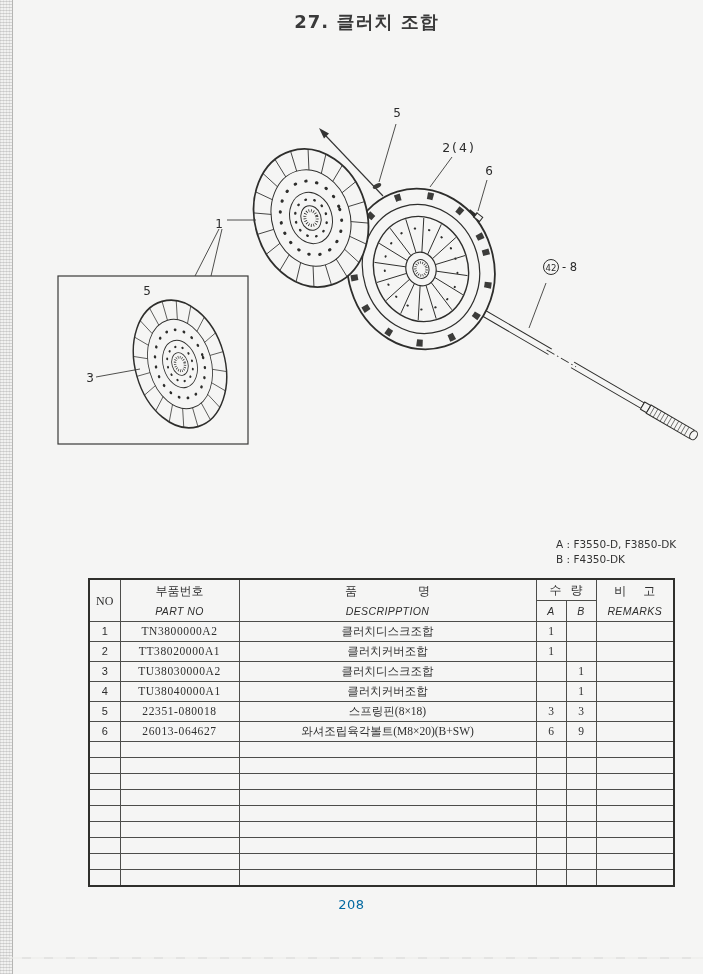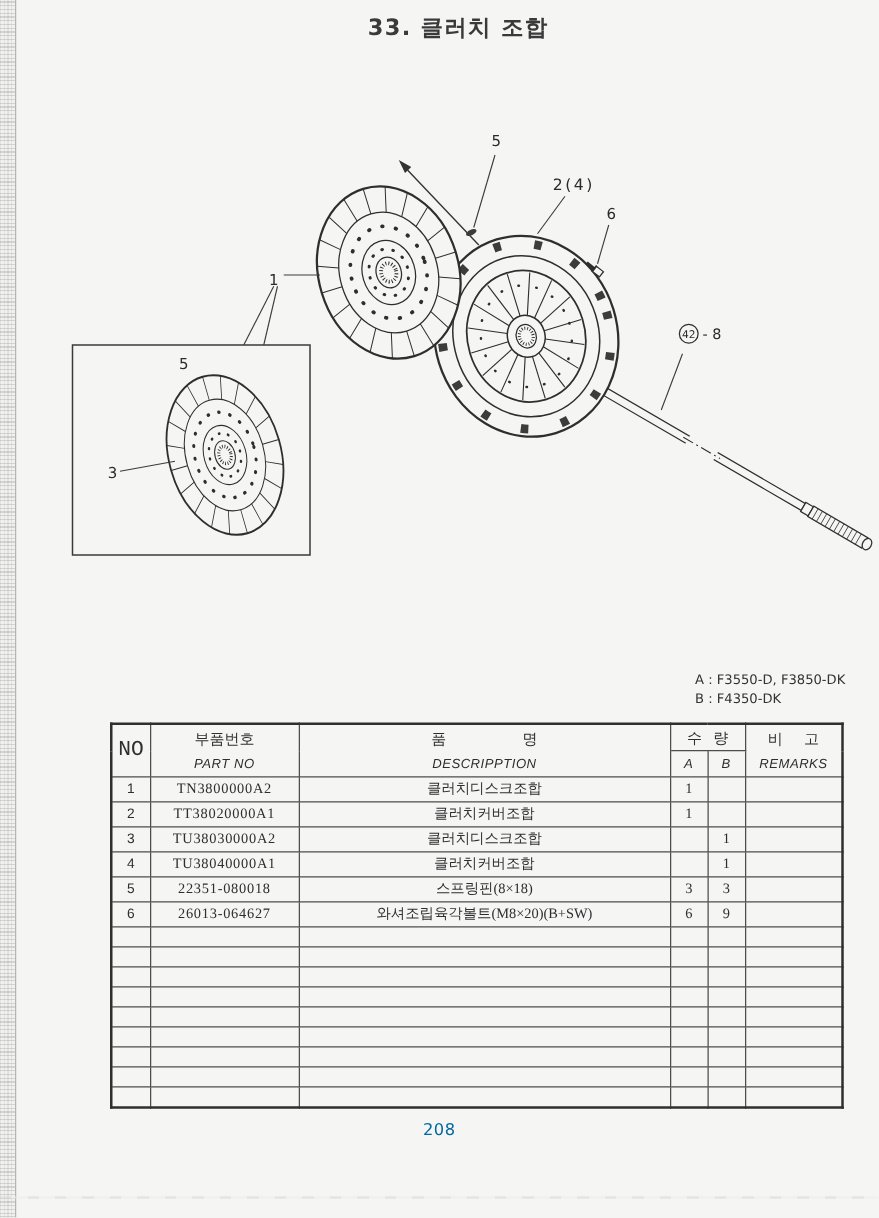--- a/index.html
+++ b/index.html
@@ -47,36 +47,36 @@
   }
   table.parts th, table.parts td{
     border:1px solid #4d4d4a;
     padding:0 3px;overflow:hidden;white-space:nowrap;
     font-weight:normal;height:19px;line-height:19px;text-align:center;
   }
   table.parts{border:2px solid #2f2f2c;}
   table.parts thead th{line-height:20px;height:20px;}
   .hdr-ko{font-size:12px;}
   .hdr-en{font-size:10.5px;font-family:"Liberation Sans", sans-serif;letter-spacing:.4px;font-style:italic;}
-  .th-no{font-family:Liberation Mono, monospace;font-size:17px;}
+  .th-no{font-family:Liberation Serif, serif;font-size:12px;}
   .th-desc-ko{word-spacing:58px;}
   .th-qty-ko{word-spacing:6px;}
   .th-rem-ko{word-spacing:14px;}
   td.c-no{font-family:"Liberation Sans", sans-serif;font-weight:700;font-size:11px;}
   td.c-part{letter-spacing:.6px;}
   td.c-desc{text-align:left;padding-left:7px;font-family:Liberation Serif, serif;}
   tr.empty td{height:15px;line-height:15px;}
 </style>
 </head>
 <body>
 
 <div class="scan-band-left"></div>
 <div class="scan-line-bottom"></div>
 
-<div class="page-title">33. 클러치 조합</div>
+<div class="page-title">27. 클러치 조합</div>
 
 <svg class="diagram" width="703" height="560" viewBox="0 0 703 560">
   <defs>
     <g id="disc" stroke="#2e2e2c" fill="none">
       <ellipse rx="56" ry="70" fill="#f5f5f4" stroke-width="1.8"></ellipse>
       <path stroke-width="0.8" d="M56 0 39 0M53.3 21.6 37.1 15.1M45.3 41.2 31.6 28.8M32.9 56.6 22.9 39.6M17.3 66.6 12.1 46.6M0 70 0 49M-17.3 66.6 -12.1 46.6M-32.9 56.6 -22.9 39.6M-45.3 41.2 -31.6 28.8M-53.3 21.6 -37.1 15.1M-56 0 -39 0M-53.3 -21.6 -37.1 -15.1M-45.3 -41.2 -31.6 -28.8M-32.9 -56.6 -22.9 -39.6M-17.3 -66.6 -12.1 -46.6M0 -70 0 -49M17.3 -66.6 12.1 -46.6M32.9 -56.6 22.9 -39.6M45.3 -41.2 31.6 -28.8M53.3 -21.6 37.1 -15.1"></path>
       <ellipse rx="39" ry="49" stroke-width="1"></ellipse>
       <ellipse rx="30" ry="37.5" stroke-width="3" stroke-linecap="round" stroke-dasharray="0.5 10.5"></ellipse>
       <ellipse rx="21" ry="26" stroke-width="1"></ellipse>
       <ellipse rx="15.5" ry="19" stroke-width="2.4" stroke-linecap="round" stroke-dasharray="0.5 8.5"></ellipse>

